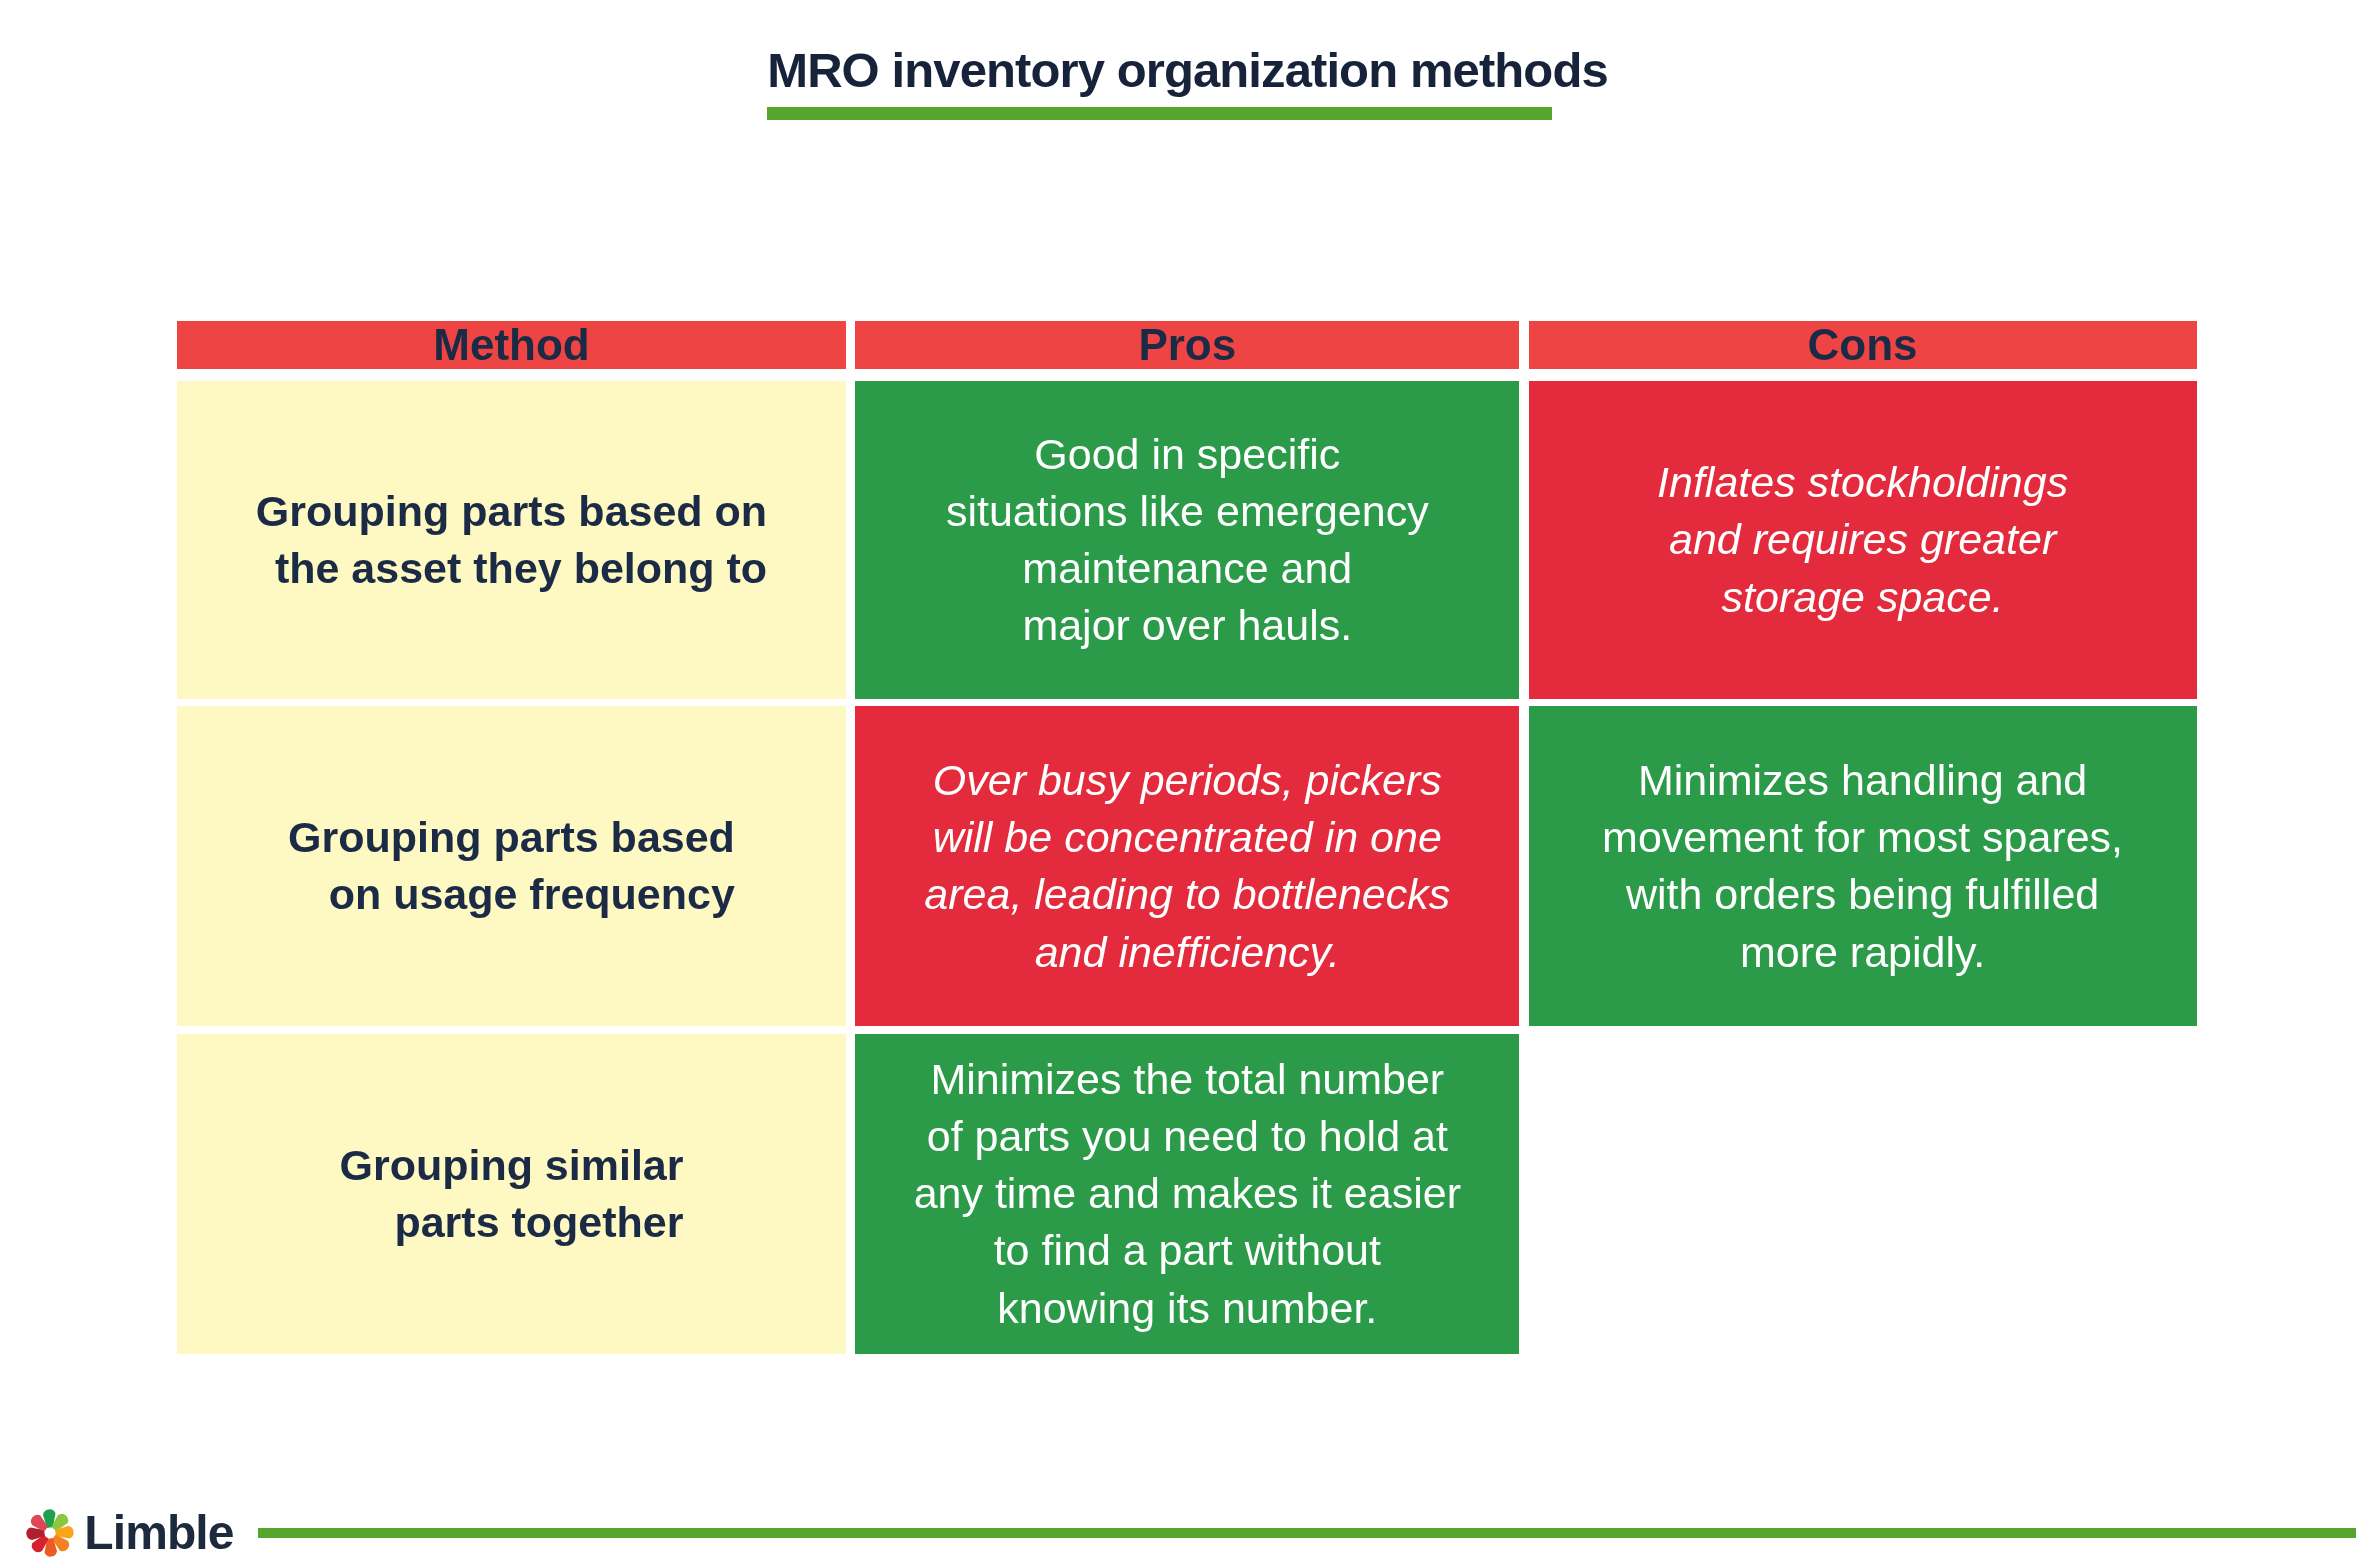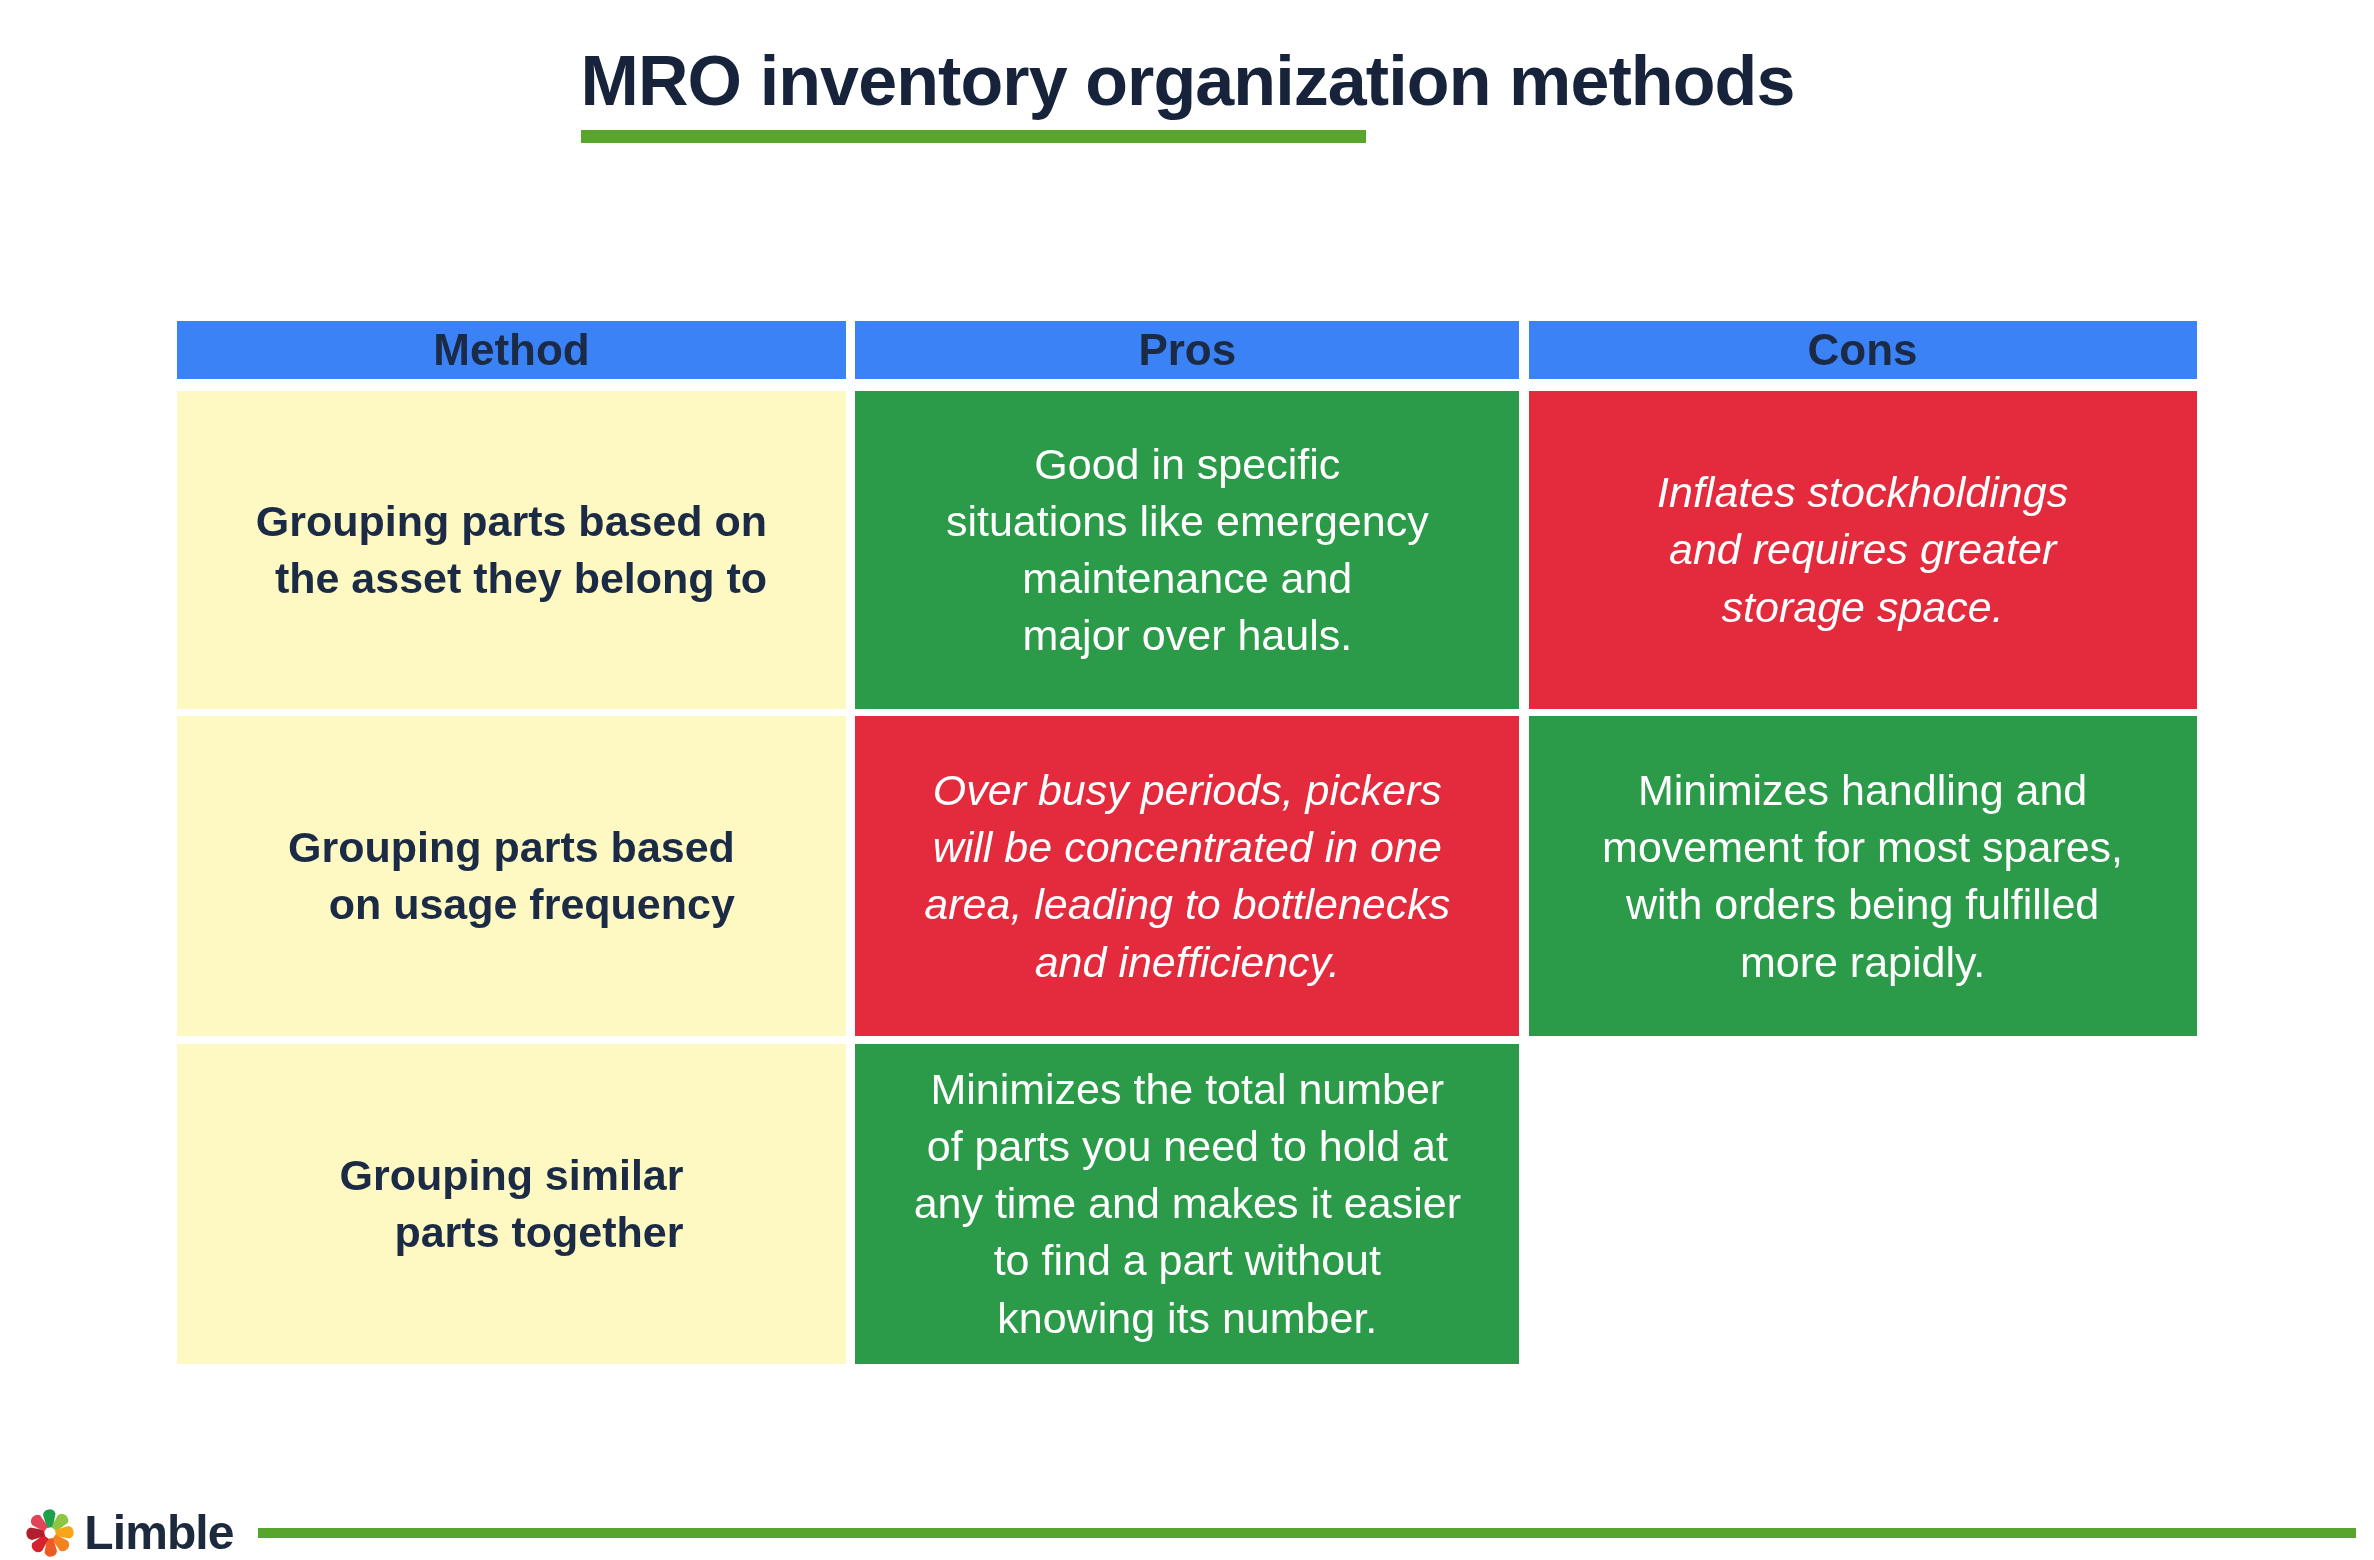--- a/index.html
+++ b/index.html
@@ -6,36 +6,36 @@
   body{
     width:2375px;height:1560px;position:relative;overflow:hidden;
     background:#ffffff;
     font-family:"Liberation Sans", sans-serif;
     -webkit-font-smoothing:antialiased;
   }
   
   .title-wrap{position:absolute;top:45px;left:0;right:0;text-align:center;}
   .title-inner{display:inline-block;text-align:left;}
   h1.page-title{
-    margin:0;font-size:70px;font-weight:800;letter-spacing:-0.9px;
+    margin:0;font-size:49px;font-weight:800;letter-spacing:-0.9px;
     color:#16233A;line-height:1.05;
   }
   .title-underline{
     width:785px;height:13px;margin-top:11px;background:#57A52D;
   }
   
   .mro-table{position:absolute;left:177px;top:321px;width:2019px;}
   .grid{
     display:grid;
     grid-template-columns:669px 664px 668px;
     column-gap:9.3px;
   }
   .header-grid{margin-bottom:12px;}
   .header-cell{
-    height:58px;background:#3b82f6;color:#1C2B45;
+    height:48px;background:#ef4444;color:#1C2B45;
     display:flex;align-items:center;justify-content:center;
     font-size:44px;font-weight:700;
   }
   .body-grid{
     grid-template-rows:318px 320px 320px;
     row-gap:7.4px;
   }
   .cell{
     display:flex;align-items:center;justify-content:center;
     text-align:center;white-space:pre-line;

